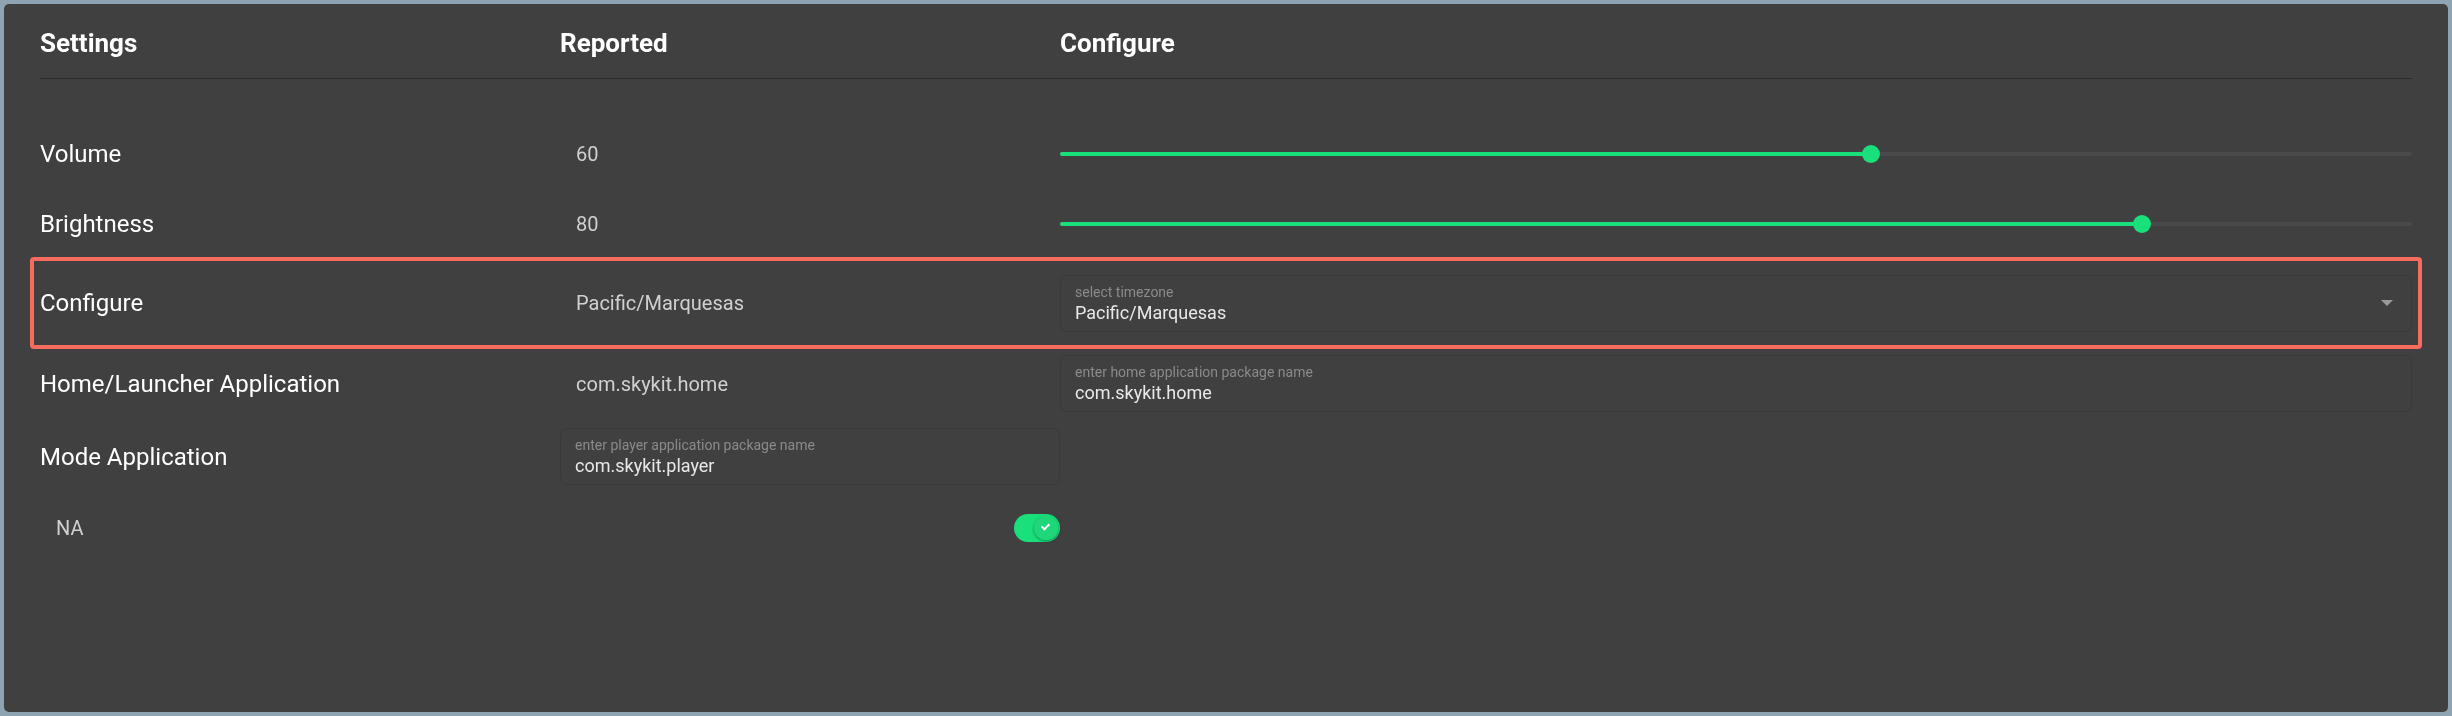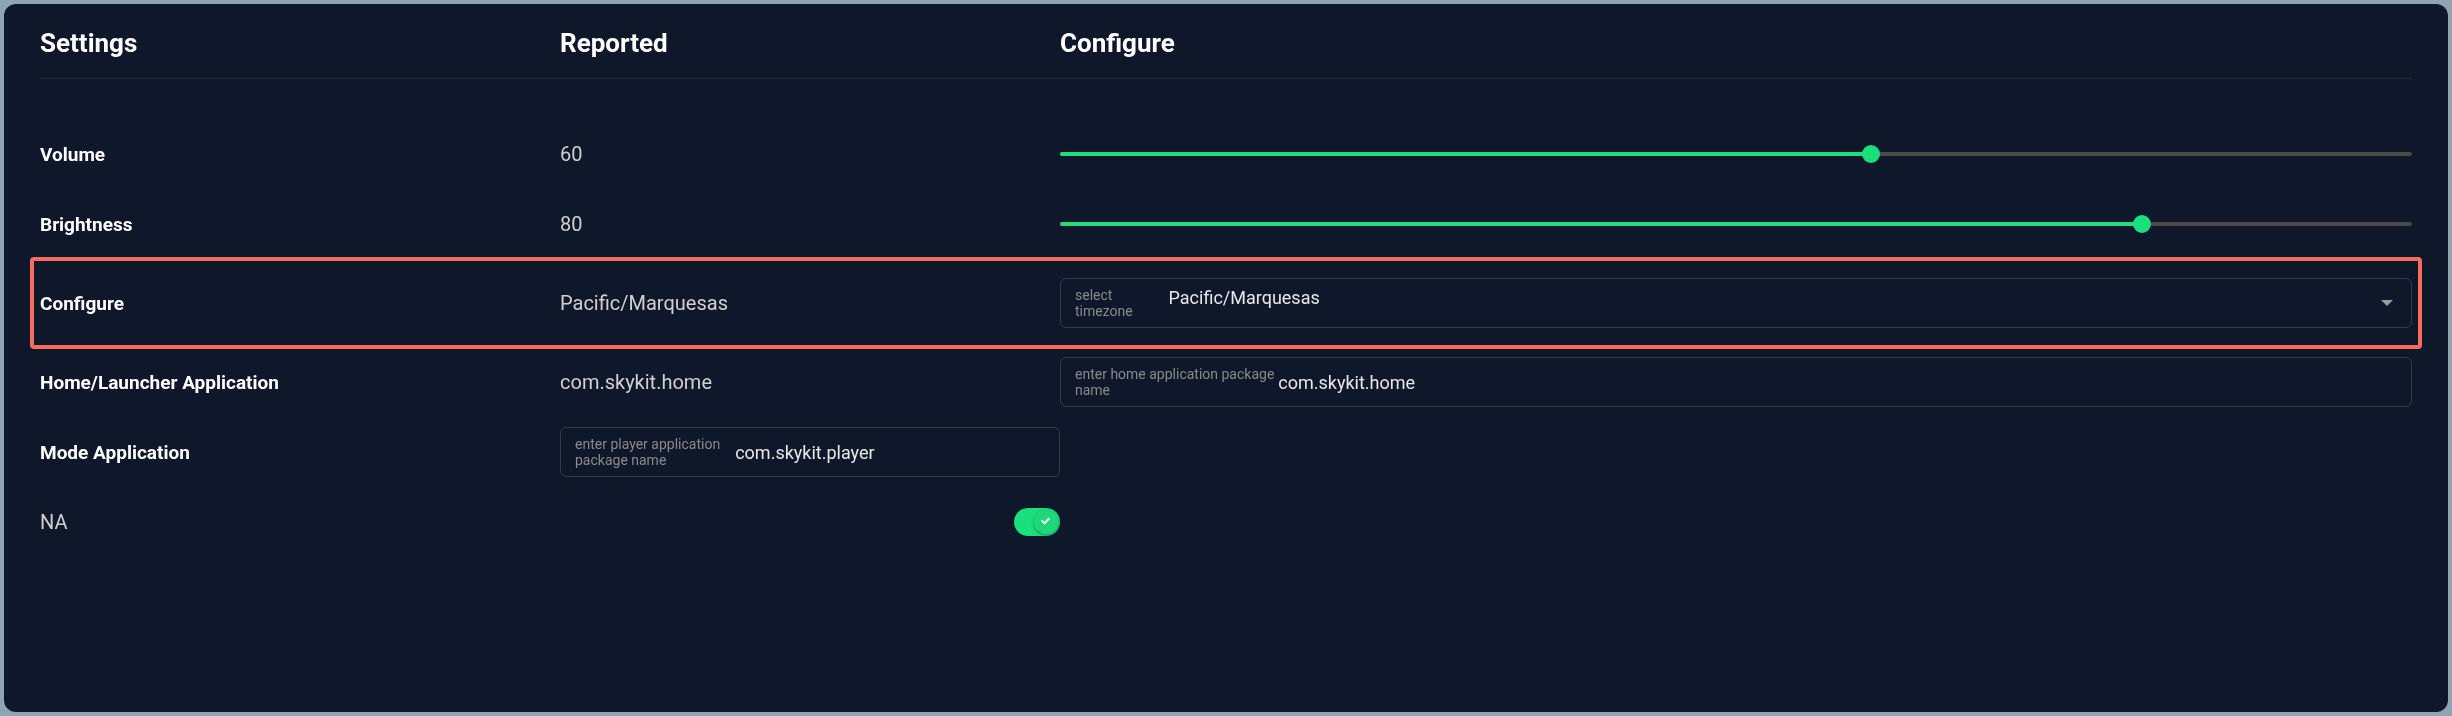--- a/index.html
+++ b/index.html
@@ -6,22 +6,22 @@
       box-sizing: border-box;
       margin: 0;
       padding: 0;
     }
     body {
       background: #8fa4b3;
       padding: 4px;
       font-family: -apple-system, BlinkMacSystemFont, "Segoe UI", Roboto, Helvetica, Arial, sans-serif;
     }
     .panel {
-      background: #0f172a;
-      border-radius: 12px;
+      background: #404040;
+      border-radius: 5px;
       padding: 24px 36px;
       min-height: 708px;
     }
     .header-row {
       display: grid;
       grid-template-columns: 520px 500px 1fr;
       padding-bottom: 20px;
       border-bottom: 1px solid #2a2a2a;
       margin-bottom: 40px;
     }
@@ -42,27 +42,28 @@
       outline-offset: -2px;
       border-radius: 2px;
       padding-left: 8px;
       padding-right: 8px;
       margin-left: -8px;
       margin-right: -8px;
       min-height: 88px;
     }
     .label-cell {
       color: #ffffff;
-      font-size: 19px;
-      font-weight: 700;
+      font-size: 24px;
+      font-weight: 400;
     }
     .reported-cell {
       color: #d0d0d0;
       font-size: 20px;
       font-weight: 400;
+      margin-left: 16px;
     }
     .configure-cell {
       display: flex;
       align-items: center;
       width: 100%;
     }
 
     
     .slider-wrap {
       position: relative;
@@ -95,20 +96,21 @@
       transform: translateX(-50%);
     }
 
     
     .field-box {
       width: 100%;
       border: 1px solid #3a3a3a;
       border-radius: 6px;
       padding: 8px 14px;
       display: flex;
+      flex-direction: column;
       gap: 2px;
       position: relative;
       background: transparent;
     }
     .field-floating-label {
       color: #8a8a8a;
       font-size: 14px;
       font-weight: 400;
     }
     .field-value {

